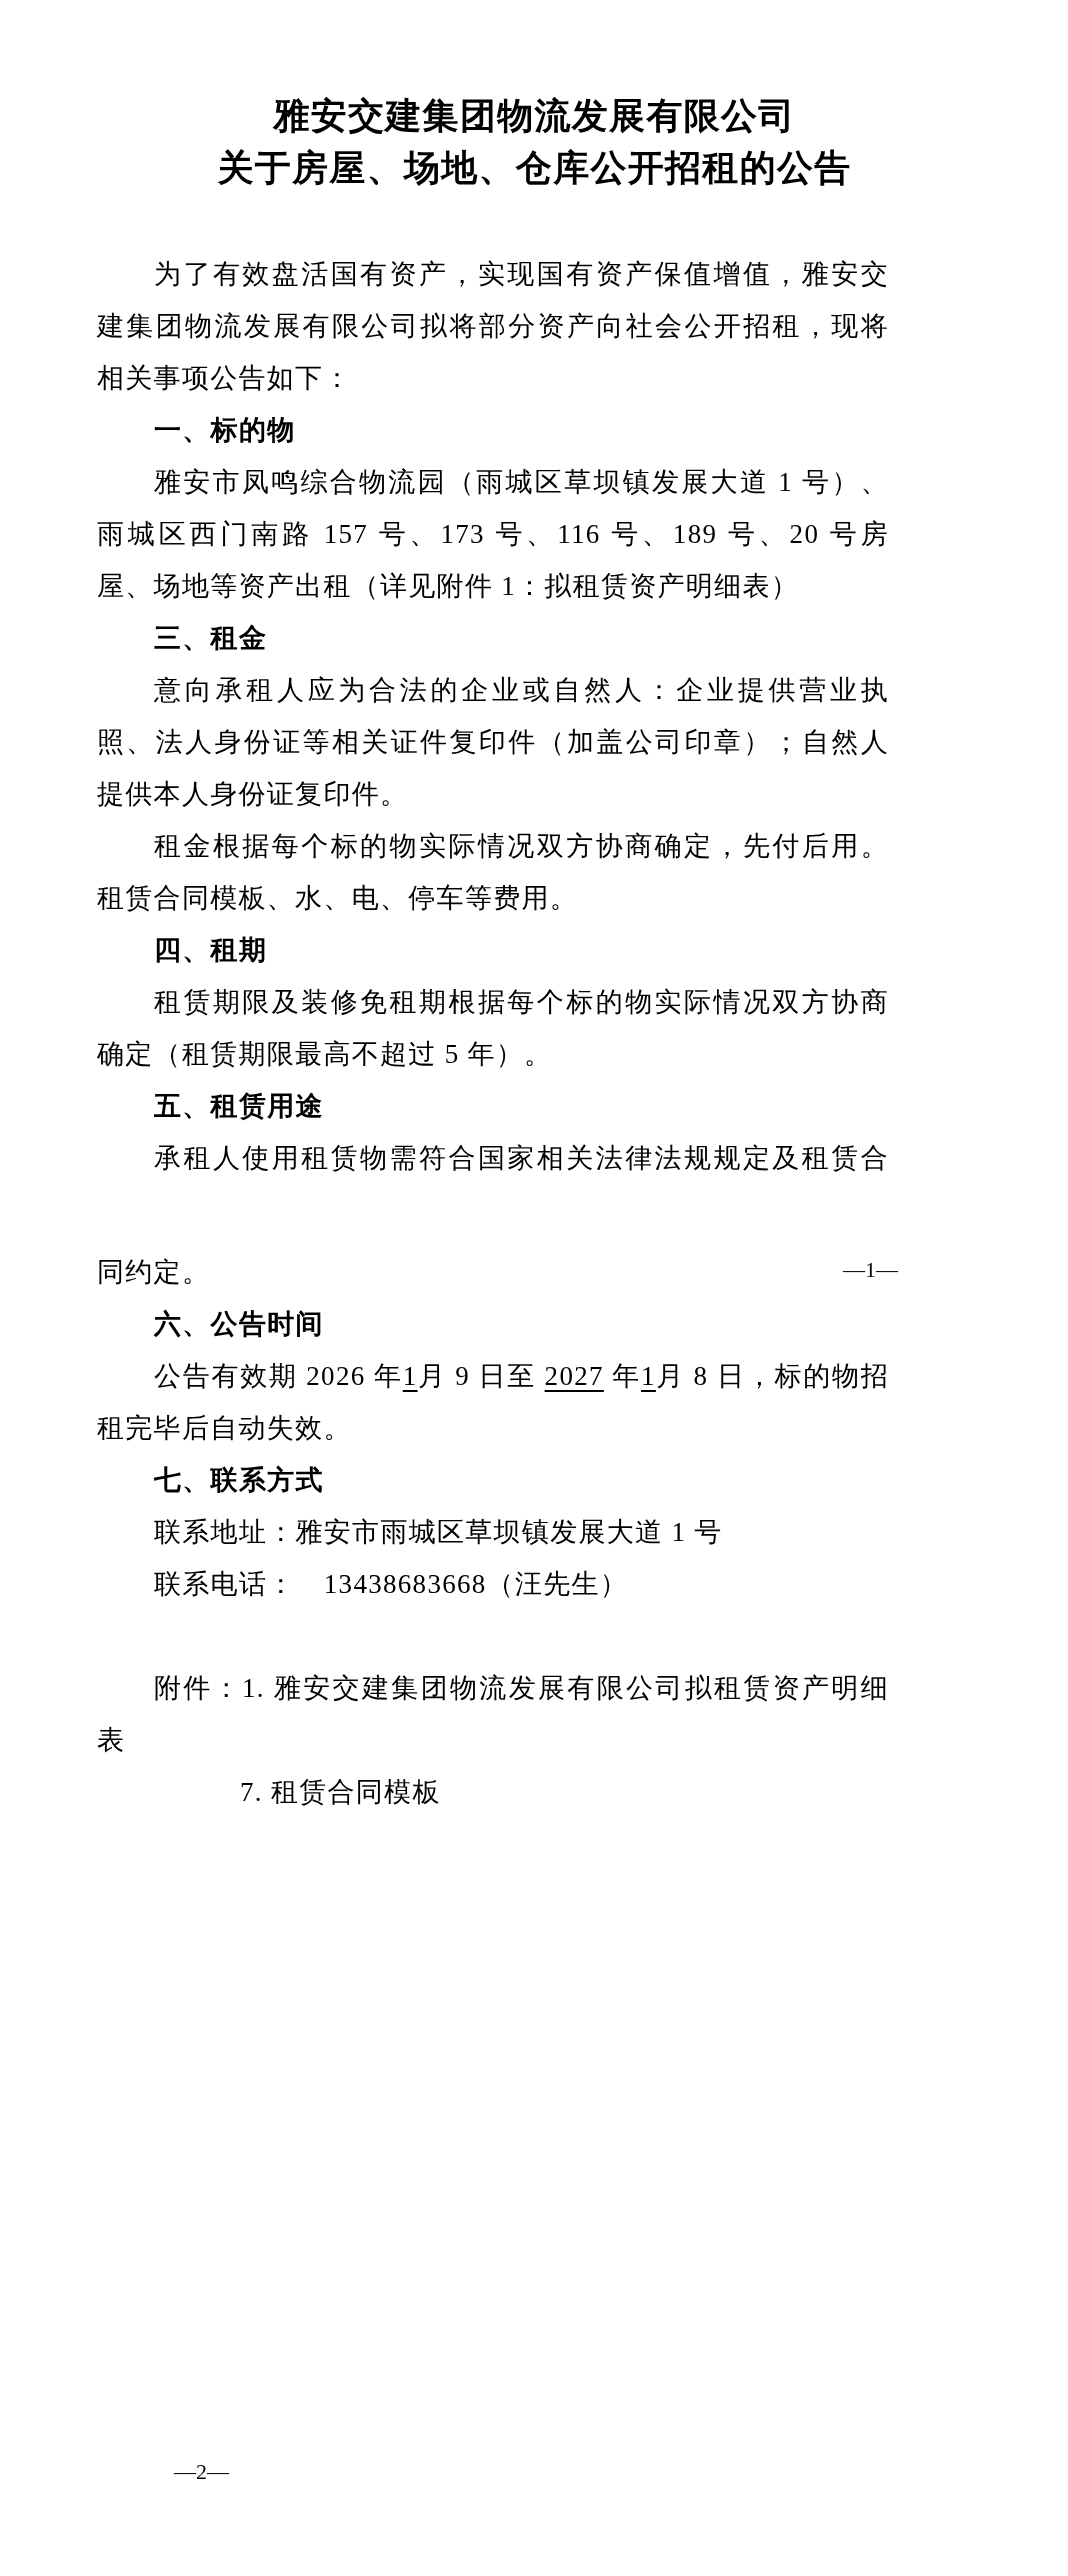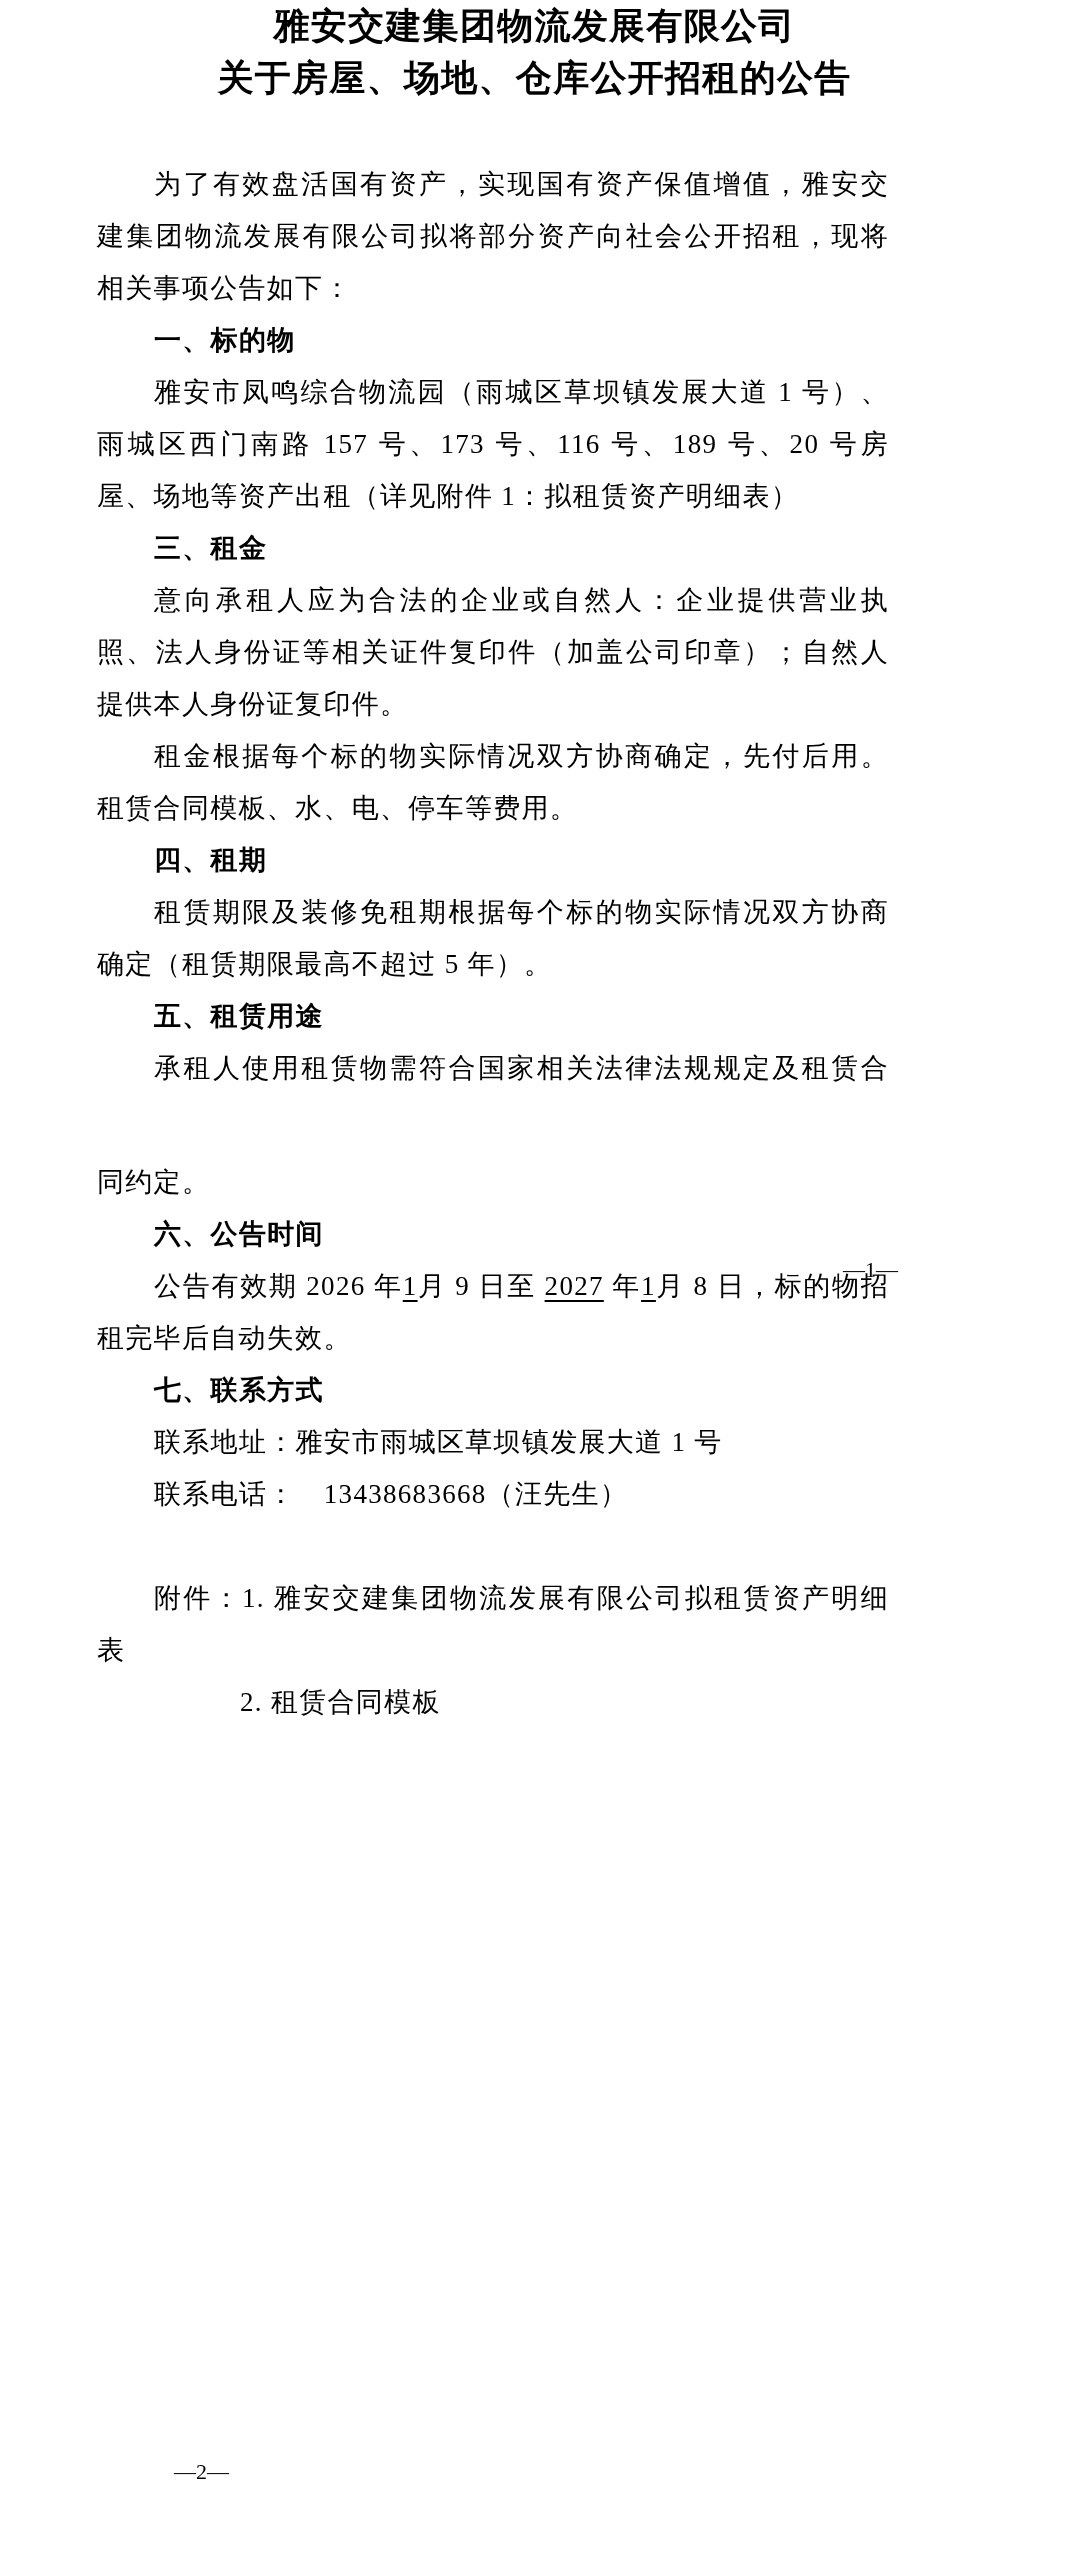--- a/index.html
+++ b/index.html
@@ -10,20 +10,21 @@
   .page {
     position: relative;
     width: 1069px;
     height: 2576px;
     background: #ffffff;
     color: #000000;
     font-family: "Liberation Serif", "DejaVu Serif", serif;
     overflow: hidden;
   }
   .doc-title {
+    padding-top: 90px;
     text-align: center;
     font-size: 36px;
     line-height: 52px;
     font-weight: bold;
     letter-spacing: 1.3px;
   }
   .doc-body {
     margin-top: 54px;
     padding-left: 97px;
     width: 792px;
@@ -73,21 +74,21 @@
       <p class="blk para"><span>租赁期限及装修免租期根据每个标的物实际情况双方协商确定（租赁期限最高不超过 5 年）。</span></p>
       <p class="blk heading"><span>五、租赁用途</span></p>
       <p class="blk para justify-last"><span>承租人使用租赁物需符合国家相关法律法规规定及租赁合</span></p>
       <p class="blk para no-indent" style="margin-top: 62px;"><span>同约定。</span></p>
       <p class="blk heading"><span>六、公告时间</span></p>
       <p class="blk para"><span>公告有效期 2026 年</span><span class="u">1</span><span>月 9 日至 </span><span class="u">2027</span><span> 年</span><span class="u">1</span><span>月 8 日，标的物招租完毕后自动失效。</span></p>
       <p class="blk heading"><span>七、联系方式</span></p>
       <p class="blk para"><span>联系地址：雅安市雨城区草坝镇发展大道 1 号</span></p>
       <p class="blk para"><span>联系电话：　13438683668（汪先生）</span></p>
       <p class="blk attachment" style="margin-top: 52px;"><span>附件：1. 雅安交建集团物流发展有限公司拟租赁资产明细表</span></p>
-      <p class="blk attachment2"><span>2. 租赁合同模板</span></p>
+      <p class="blk attachment2"><span>7. 租赁合同模板</span></p>
     </main>
 
   <div class="page-num pn-1">—1—</div>
 
   <div class="page-num pn-2">—2—</div>
 
 </div>
 
 
 </body></html>

